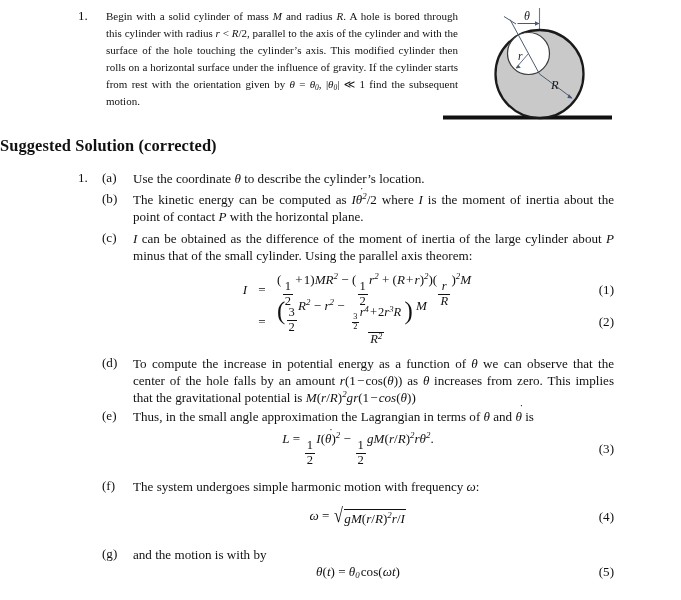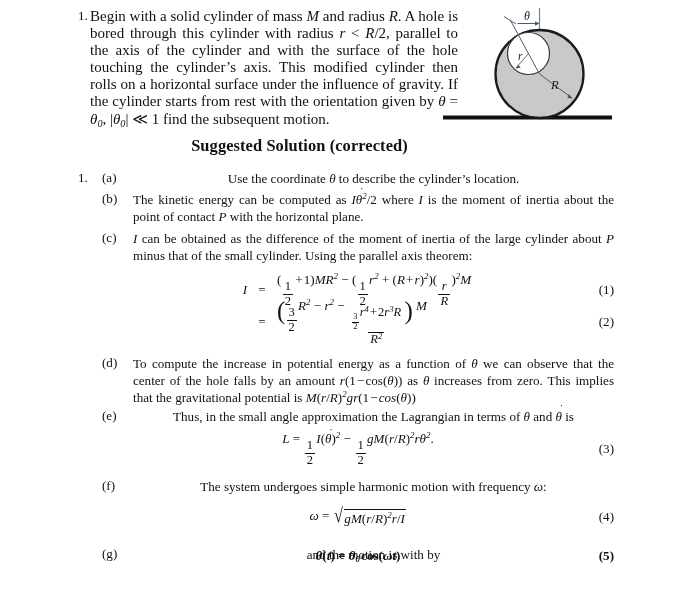--- a/index.html
+++ b/index.html
@@ -76,42 +76,42 @@
     width: 380px;
   }
   .problem .marker {
     position: absolute;
     left: 0;
     top: 0;
     width: 22px;
     font-size: 13.1px;
   }
   .problem .body {
-    margin-left: 12px;
-    font-size: 15px;
+    margin-left: 28px;
+    font-size: 11px;
     line-height: 17.1px;
     text-align: justify;
   }
 
   
   .figure {
     position: absolute;
     left: 440px;
     top: 0px;
     width: 241px;
     height: 132px;
   }
 
   
   .sol-heading {
     position: absolute;
     left: 0;
     top: 136px;
     width: 599px;
-    text-align: center;
+    text-align: left;
     font-size: 16.4px;
     font-weight: bold;
     letter-spacing: 0.1px;
   }
 
   
   .outer-num {
     position: absolute;
     left: 78px;
     top: 170px;
@@ -130,21 +130,21 @@
     top: 0;
     width: 27px;
     font-size: 13.1px;
   }
   .item > .txt {
     margin-left: 31px;
     font-size: 13.1px;
     line-height: 17.2px;
     text-align: justify;
   }
-  .item > .txt.nojust { text-align: center; }
+  .item > .txt.nojust { text-align: left; }
 
   
   .eqblock {
     position: absolute;
     left: 102px;
     width: 512px;
     font-size: 13.1px;
   }
   .eqrow {
     position: relative;
@@ -316,20 +316,20 @@
           </span></div>
       <div class="eqnum">(4)</div>
     </div>
   </div>
 
   <div class="item" style="top:546px;">
     <div class="lbl">(g)</div>
     <div class="txt nojust">and the motion is with by</div>
   </div>
 
-  <div class="eqblock" style="top:544px;font-weight:bold;">
+  <div class="eqblock" style="top:560px;">
     <div class="eqrow" style="height:24px;">
       <div><span class="mi">θ</span>(<span class="mi">t</span>) = <span class="mi">θ</span><span class="sub mi">0</span> <span class="mup">cos</span>(<span class="mi">ωt</span>)</div>
       <div class="eqnum">(5)</div>
     </div>
   </div>
 
 </div>
 
 </body></html>

